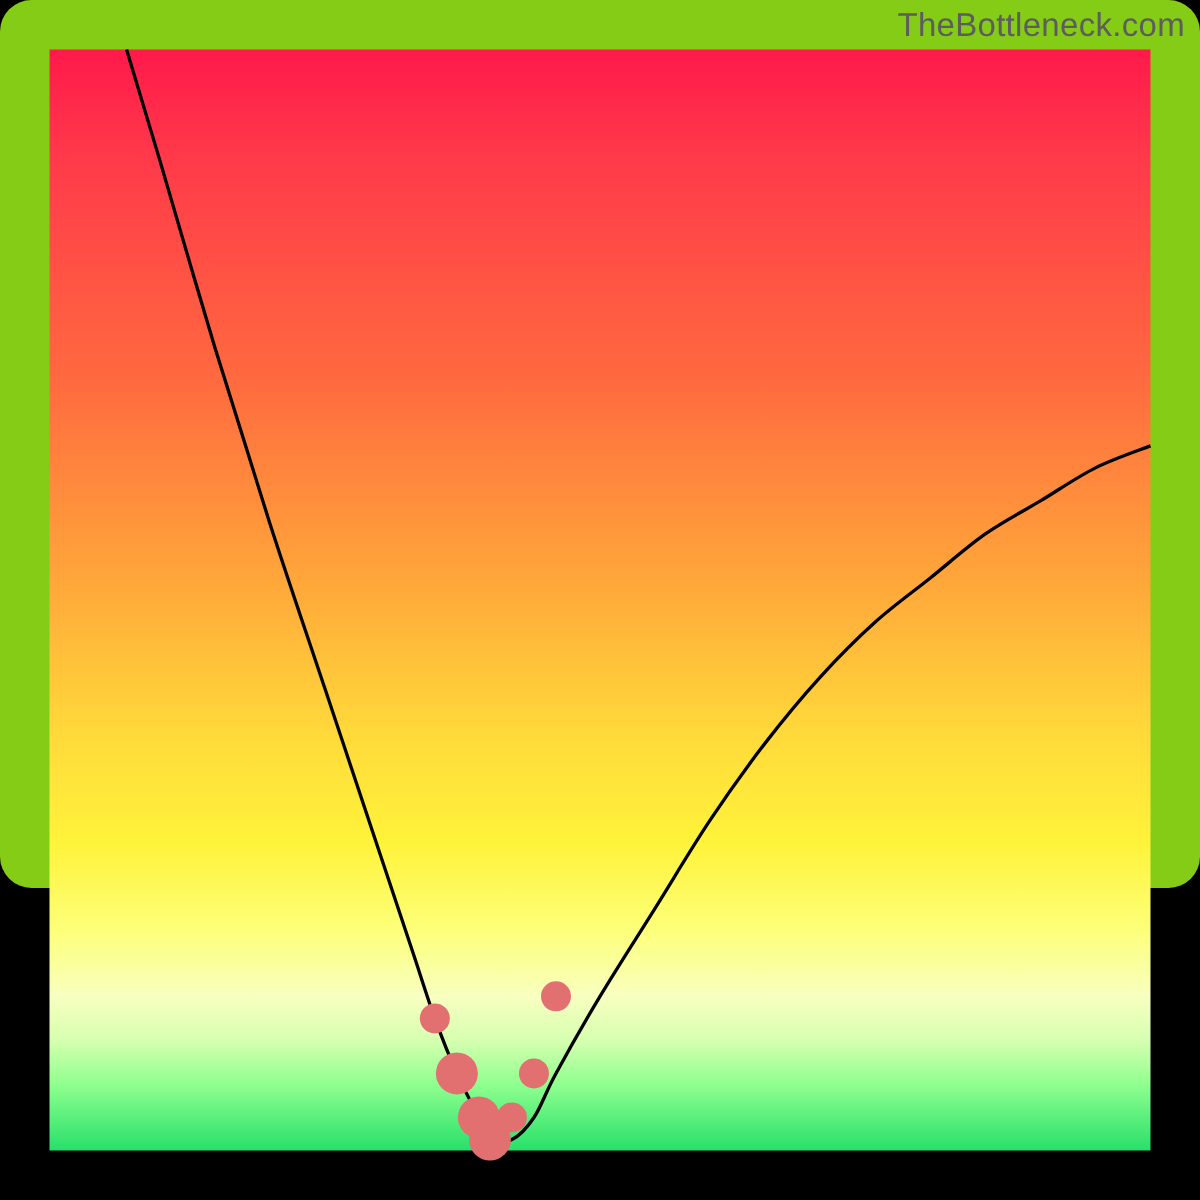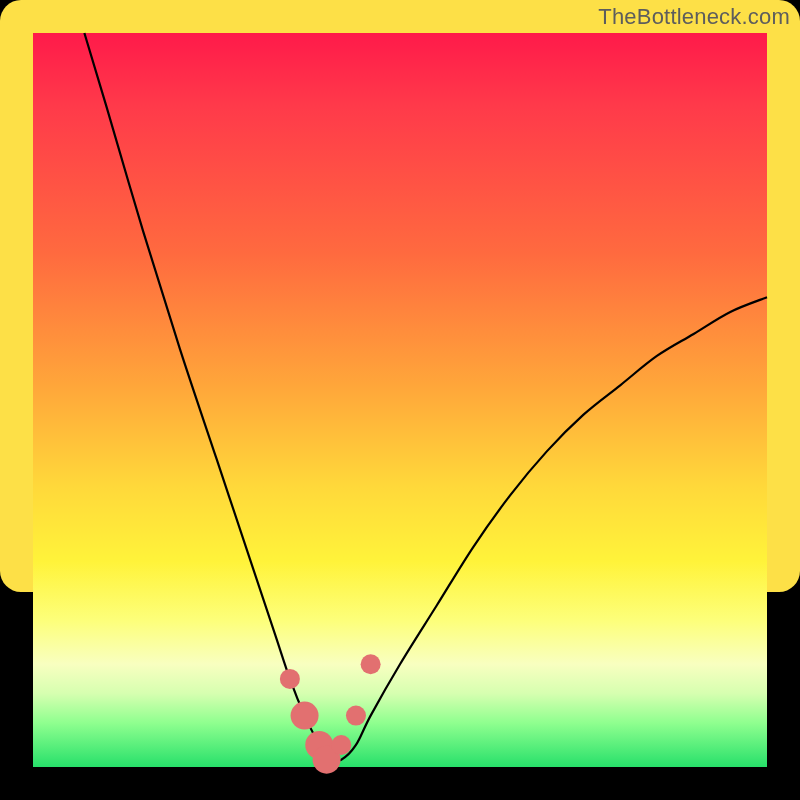--- a/index.html
+++ b/index.html
@@ -8,21 +8,21 @@
     width: 800px;
     height: 800px;
     background: #000;
     overflow: hidden;
     font-family: Arial, Helvetica, sans-serif;
   }
   .frame {
     position: relative;
     width: 800px;
     height: 592px;
-    background: #fde047;
+    background: #84cc16;
     border-radius: 21px;
   }
   .plot-area {
     position: absolute;
     left: 33px;
     top: 33px;
     width: 734px;
     height: 734px;
     
     background: linear-gradient(to bottom,

